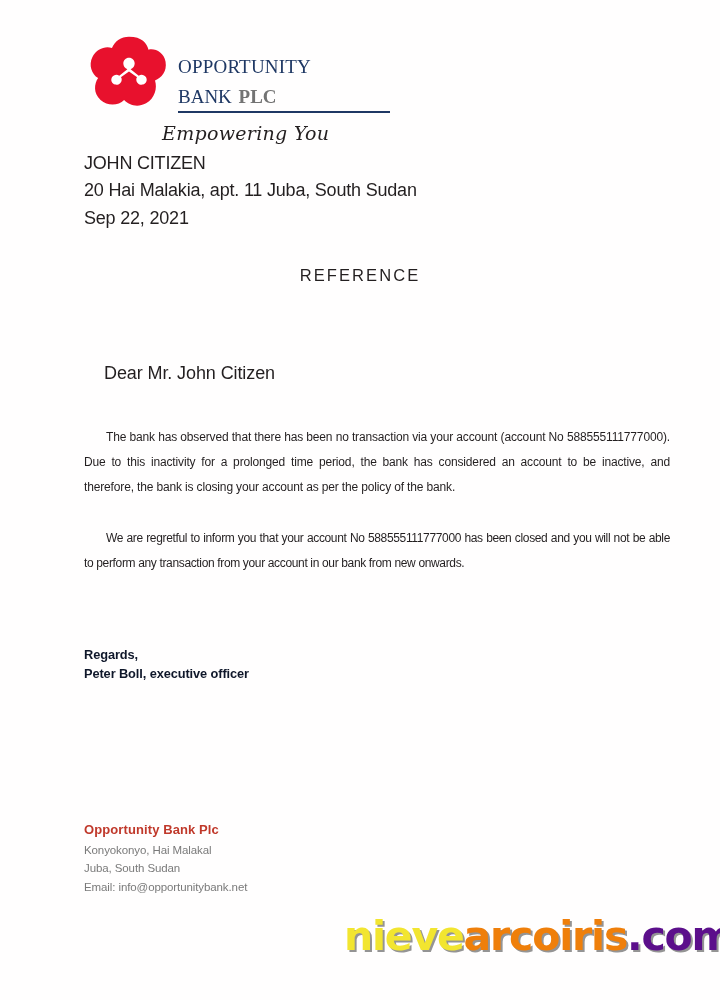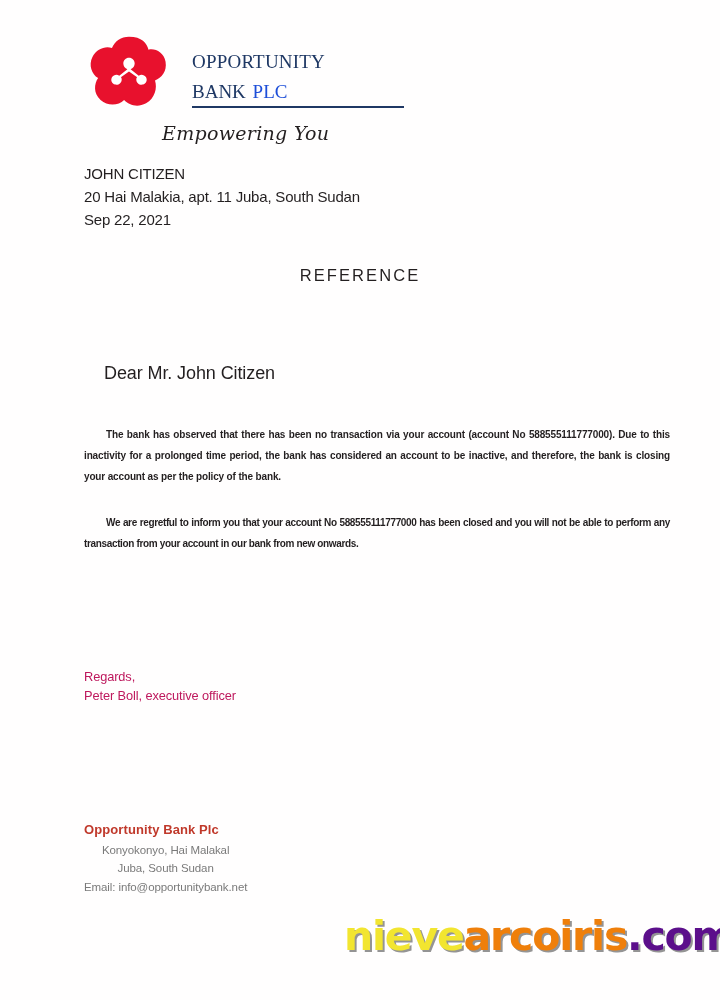--- a/index.html
+++ b/index.html
@@ -26,22 +26,22 @@
   
   .letterhead {
     position: absolute;
     left: 88px;
     top: 33px;
     width: 300px;
     height: 115px;
   }
   .logo-row {
     display: flex;
-    align-items: center;
-    gap: 22px;
+    align-items: flex-end;
+    gap: 8px;
   }
   .logo-mark {
     width: 82px;
     height: 78px;
     flex: 0 0 auto;
     margin-top: 2px;
   }
   .wordmark {
     padding-top: 8px;
   }
@@ -58,22 +58,22 @@
     font-variant: small-caps;
     text-transform: lowercase;
   }
   .wordmark-line2 {
     font-size: 27px;
     margin-top: 3px;
     font-variant: small-caps;
     text-transform: lowercase;
   }
   .wordmark-plc {
-    color: #1d4ed8;
-    font-weight: 400;
+    color: #737373;
+    font-weight: 700;
   }
   .wordmark-rule {
     height: 2px;
     background: #1f3864;
     margin-top: 3px;
     width: 212px;
   }
   .tagline {
     font-family: "DejaVu Serif", serif;
     font-style: italic;
@@ -81,22 +81,22 @@
     color: #231f20;
     margin: 9px 0 0 74px;
     letter-spacing: 0.3px;
     white-space: nowrap;
   }
 
   
   .recipient {
     position: absolute;
     left: 84px;
-    top: 163px;
-    font-size: 15px;
+    top: 150px;
+    font-size: 18px;
     line-height: 1.52;
     color: #231f20;
     letter-spacing: -0.2px;
   }
   .recipient div { white-space: nowrap; }
 
   
   .doc-title {
     position: absolute;
     left: 0;
@@ -123,34 +123,34 @@
     font-size: 18px;
     letter-spacing: -0.1px;
     line-height: 1.5;
   }
   .para {
     margin: 0 0 26px 0;
     text-align: justify;
     text-indent: 22px;
     line-height: 2.08;
     letter-spacing: -0.15px;
-    font-size: 10px;
-    font-weight: bold;
+    font-size: 12px;
   }
   .para.tight { letter-spacing: -0.35px; }
   .para:last-of-type { margin-bottom: 13px; }
 
   .closing {
     position: absolute;
     left: 84px;
-    top: 667px;
+    top: 645px;
     font-size: 12.8px;
-    color: #be185d;
+    color: #0f172a;
     letter-spacing: -0.1px;
     line-height: 1.5;
+    font-weight: bold;
   }
   .closing .sign-name { }
 
   
   .footer {
     position: absolute;
     left: 84px;
     top: 820px;
     line-height: 1.57;
     letter-spacing: -0.1px;
@@ -159,21 +159,20 @@
     font-size: 13px;
     font-weight: 700;
     color: #c0392b;
     margin-bottom: 1px;
     letter-spacing: 0.1px;
   }
   .footer-line {
     font-size: 11.5px;
     color: #7a7a7a;
     white-space: nowrap;
-    text-align: center;
   }
 
   
   .watermark {
     position: absolute;
     left: 312px;
     top: 916px;
     font-family: "DejaVu Sans", sans-serif;
     font-size: 41px;
     font-weight: 700;

